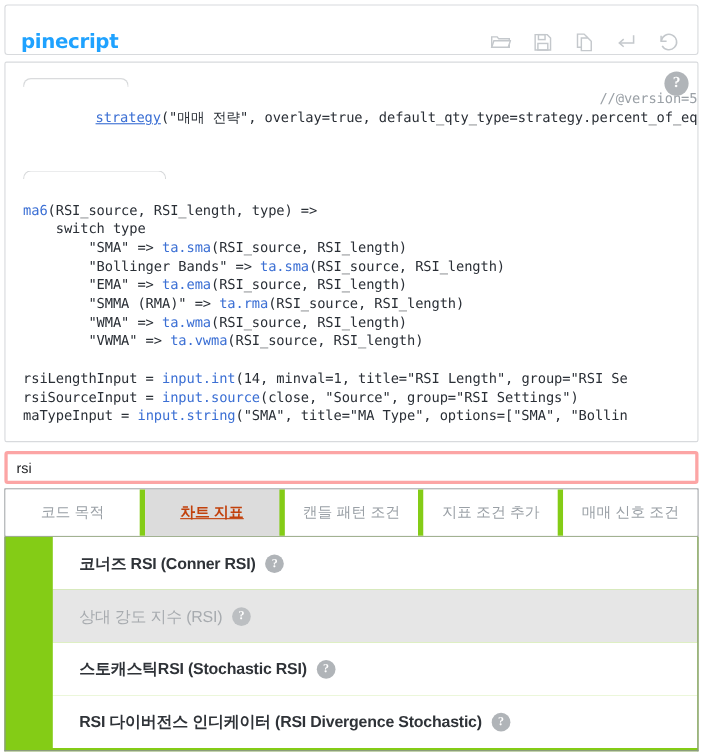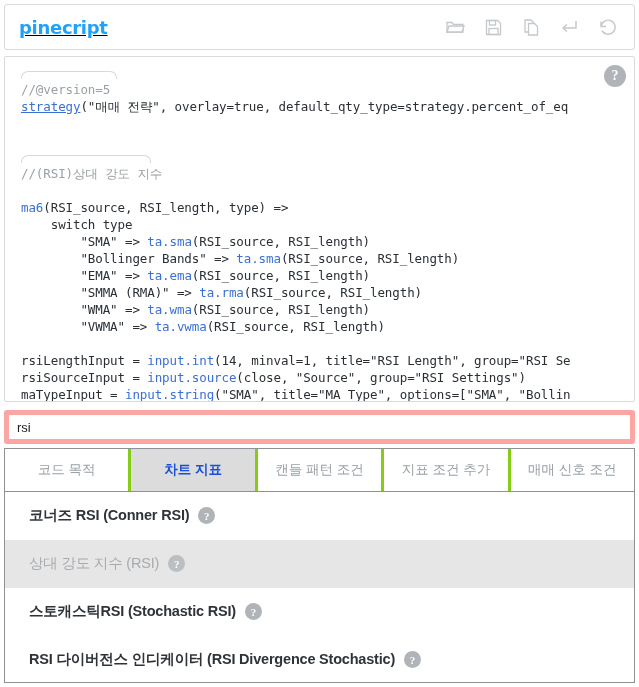--- a/index.html
+++ b/index.html
@@ -23,23 +23,22 @@
   
   .header {
     position: relative;
     height: 46px;
     min-height: 46px;
     margin: 4px 4px 0 4px;
     border: 1px solid #d8dadd;
     border-radius: 3px;
     background: #ffffff;
     display: flex;
-    align-items: center;
+    align-items: flex-end;
     padding: 0 10px 0 14px;
-    text-decoration: underline;
   }
   .brand {
     color: #1fa2ff;
     font-size: 18px;
     font-weight: 700;
     letter-spacing: -0.3px;
     font-family: "DejaVu Sans", sans-serif;
     user-select: none;
   }
   .header-actions {
@@ -82,21 +81,21 @@
     z-index: 5;
     font-family: "Liberation Serif", serif;
   }
   .code-scroll {
     position: absolute;
     inset: 0;
     padding: 8px 0 0 16px;
     overflow: hidden;
     white-space: nowrap;
   }
-  .code-block { margin: 0 0 0 0; }
+  .code-block { margin: 0 0 0 0; text-align: right; }
   .block-cap {
     width: 96px;
     height: 8px;
     border: 1px solid #d6d8da;
     border-bottom: none;
     border-radius: 7px 7px 0 0;
     margin: 6px 0 2px 0;
   }
   .block-cap.wide { width: 130px; }
 
@@ -114,21 +113,21 @@
   .spacer-line { height: 17px; }
 
   
   .search-wrap {
     margin: 8px 4px 0 4px;
     min-height: 30px;
   }
   .search-input {
     width: 100%;
     height: 30px;
-    border: 5px solid #fca5a5;
+    border: 3px solid #fca5a5;
     border-radius: 3px;
     padding: 12px 8px;
     font-size: 13px;
     color: #202124;
     font-family: "Liberation Sans", sans-serif;
     outline: none;
     background: #ffffff;
   }
 
   
@@ -142,41 +141,43 @@
     min-height: 44px;
   }
   .tab {
     flex: 1 1 0;
     display: flex;
     align-items: center;
     justify-content: center;
     font-size: 13.5px;
     color: #9aa0a6;
     background: #ffffff;
-    border-right: 3px solid #84cc16;
+    border-right: 5px solid #84cc16;
     cursor: pointer;
     user-select: none;
     text-align: center;
     padding: 0 2px;
   }
   .tab:last-child { border-right: none; }
   .tab.active {
     background: #dcdcdc;
-    color: #1d4ed8;
+    color: #c2410c;
     font-weight: 700;
+    text-decoration: underline;
   }
 
   
   .results {
     margin: 0 4px 4px 4px;
     border: 1px solid #8e9296;
     border-top: none;
     flex: 1 1 auto;
-    background: #14b8a6;
+    background: #84cc16;
     overflow: hidden;
+    padding-left: 43px;
   }
   .result-item {
     height: 48px;
     display: flex;
     align-items: center;
     padding: 0 24px;
     gap: 9px;
     cursor: pointer;
     background: #ffffff;
   }
@@ -262,21 +263,20 @@
       <div id="code-blocks">
           <div class="code-block">
             <div class="block-cap"></div>
             <div class="code-line"><span class="c-comment">//@version=5</span></div>
             <div class="code-line"><span class="c-kw">strategy</span><span>("매매 전략", overlay=true, default_qty_type=strategy.percent_of_eq</span></div>
           </div>
           <div class="code-line spacer-line">&nbsp;</div>
           <div class="code-line spacer-line">&nbsp;</div>
           <div class="code-block">
             <div class="block-cap wide"></div>
-            <div class="code-line"><span class="c-comment">//(RSI)상대 강도 지수</span></div>
           </div>
         </div>
       <div id="code-body">
           <div class="code-line spacer-line">&nbsp;</div>
           <div class="code-line"><span class="c-fn">ma6</span><span>(RSI_source, RSI_length, type) =&gt;</span></div>
           <div class="code-line"><span>    switch type</span></div>
           <div class="code-line"><span>        "SMA" =&gt; </span><span class="c-fn">ta.sma</span><span>(RSI_source, RSI_length)</span></div>
           <div class="code-line"><span>        "Bollinger Bands" =&gt; </span><span class="c-fn">ta.sma</span><span>(RSI_source, RSI_length)</span></div>
           <div class="code-line"><span>        "EMA" =&gt; </span><span class="c-fn">ta.ema</span><span>(RSI_source, RSI_length)</span></div>
           <div class="code-line"><span>        "SMMA (RMA)" =&gt; </span><span class="c-fn">ta.rma</span><span>(RSI_source, RSI_length)</span></div>

